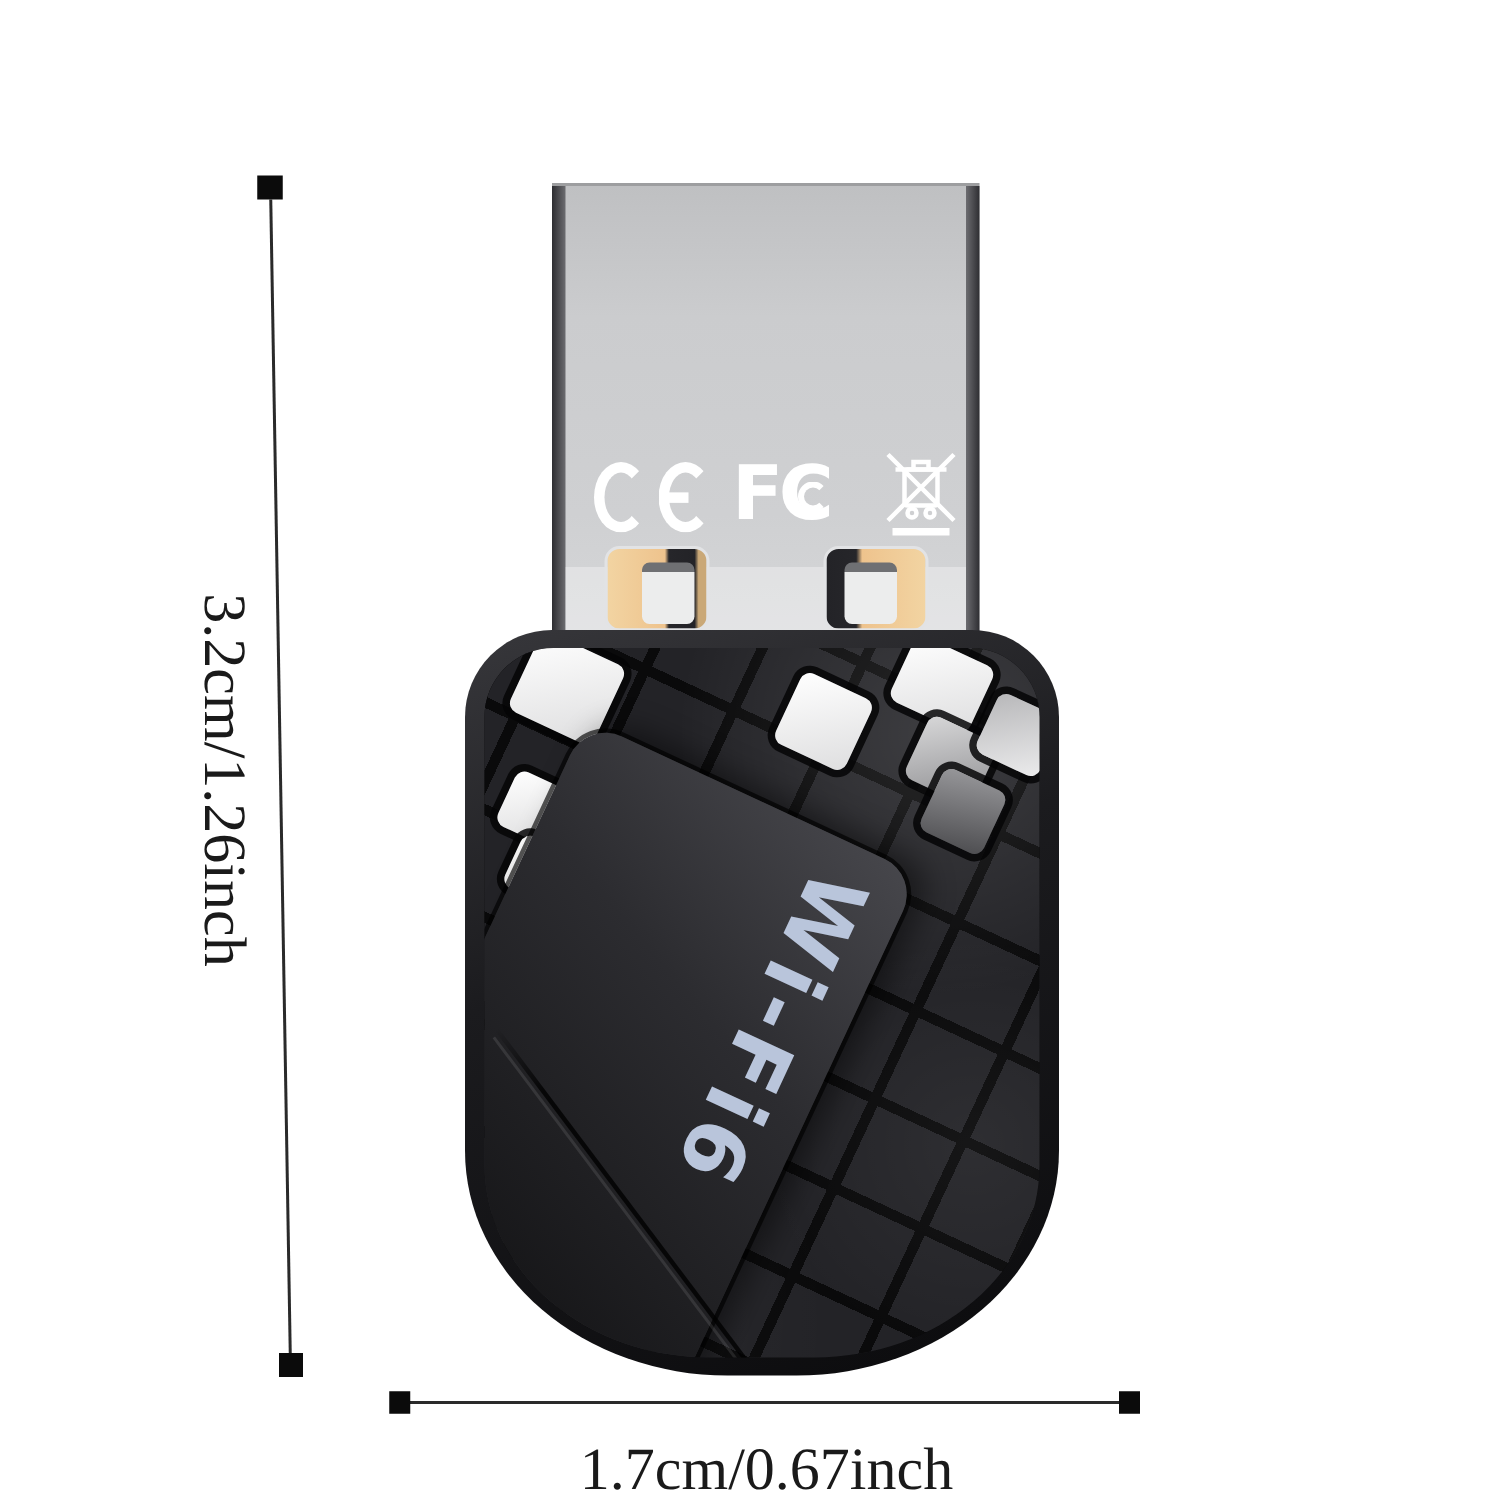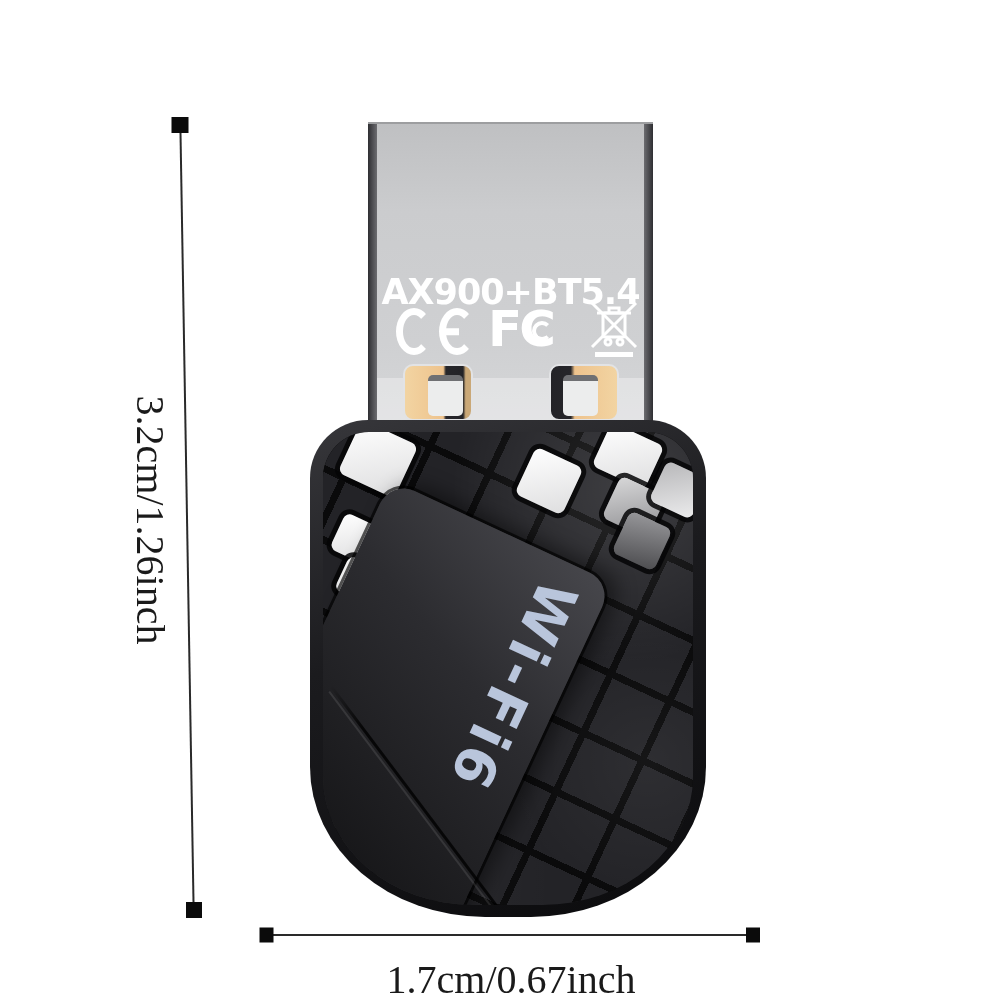--- a/index.html
+++ b/index.html
@@ -133,21 +133,20 @@
 </head>
 <body>
 
 <div class="stage">
 
   <div class="usb">
     <div class="usb-edge left"></div>
     <div class="usb-edge right"></div>
     <div class="usb-lower"></div>
 
-    <div class="usb-title">AX900+BT5.4</div>
 
     <div class="pad left"></div>
     <div class="pad right"></div>
 
     <div class="ce" aria-label="CE">
       <span class="ce-c"></span>
       <span class="ce-c ce-e"></span>
     </div>
 
     <div class="fcc">

